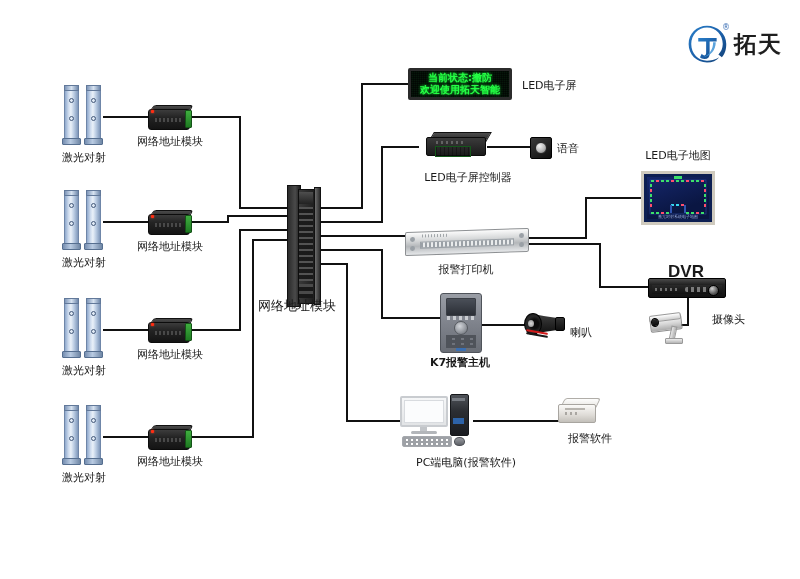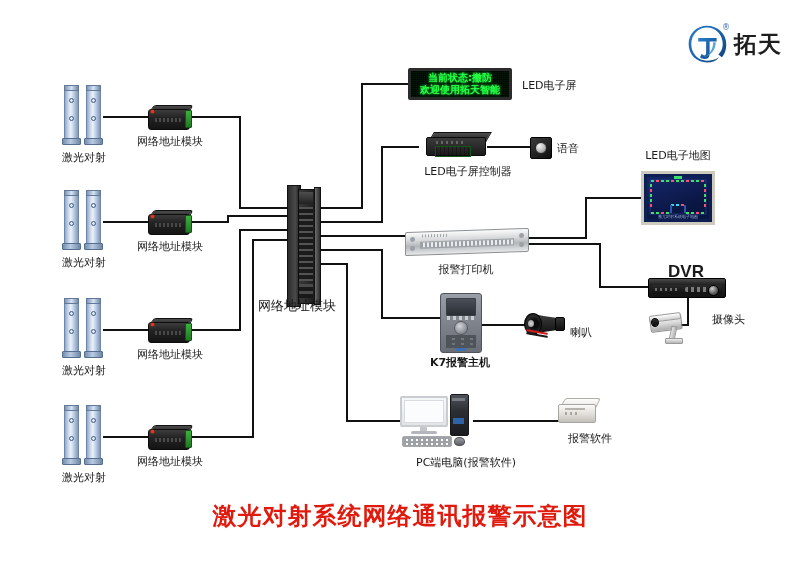--- a/index.html
+++ b/index.html
@@ -395,21 +395,21 @@
     <span>欢迎使用拓天智能</span>
   </div>
   <div class="lbl" style="left:522px;top:78px;">LED电子屏</div>
 
   <div class="ledctl" style="left:426px;top:131px;">
     <div class="tp"></div>
       <div class="bd"></div>
       <div class="dots"></div>
       <div class="grn"></div>
   </div>
-  <div class="lbl c" style="left:468px;top:164px;">LED电子屏控制器</div>
+  <div class="lbl c" style="left:468px;top:170px;">LED电子屏控制器</div>
 
   <div class="voice" style="left:530px;top:137px;"></div>
   <div class="lbl" style="left:557px;top:141px;">语音</div>
 
   <div class="linkmod" style="left:405px;top:230px;">
     <i class="s1"></i>
       <i class="s2"></i>
       <i class="s3"></i>
       <i class="s4"></i>
     <i class="lbl2"></i>
@@ -514,15 +514,14 @@
   <div class="lbl c" style="left:466px;top:455px;">PC端电脑(报警软件)</div>
 
   <div class="prn" style="left:558px;top:396px;">
     <div class="tp"></div>
       <div class="bd"></div>
       <div class="slot"></div>
       <div class="btns"></div>
   </div>
   <div class="lbl c" style="left:590px;top:431px;">报警软件</div>
 
-  <div id="title">激光对射系统网络通讯报警示意图</div>
 
 </div>
 
 </body></html>

